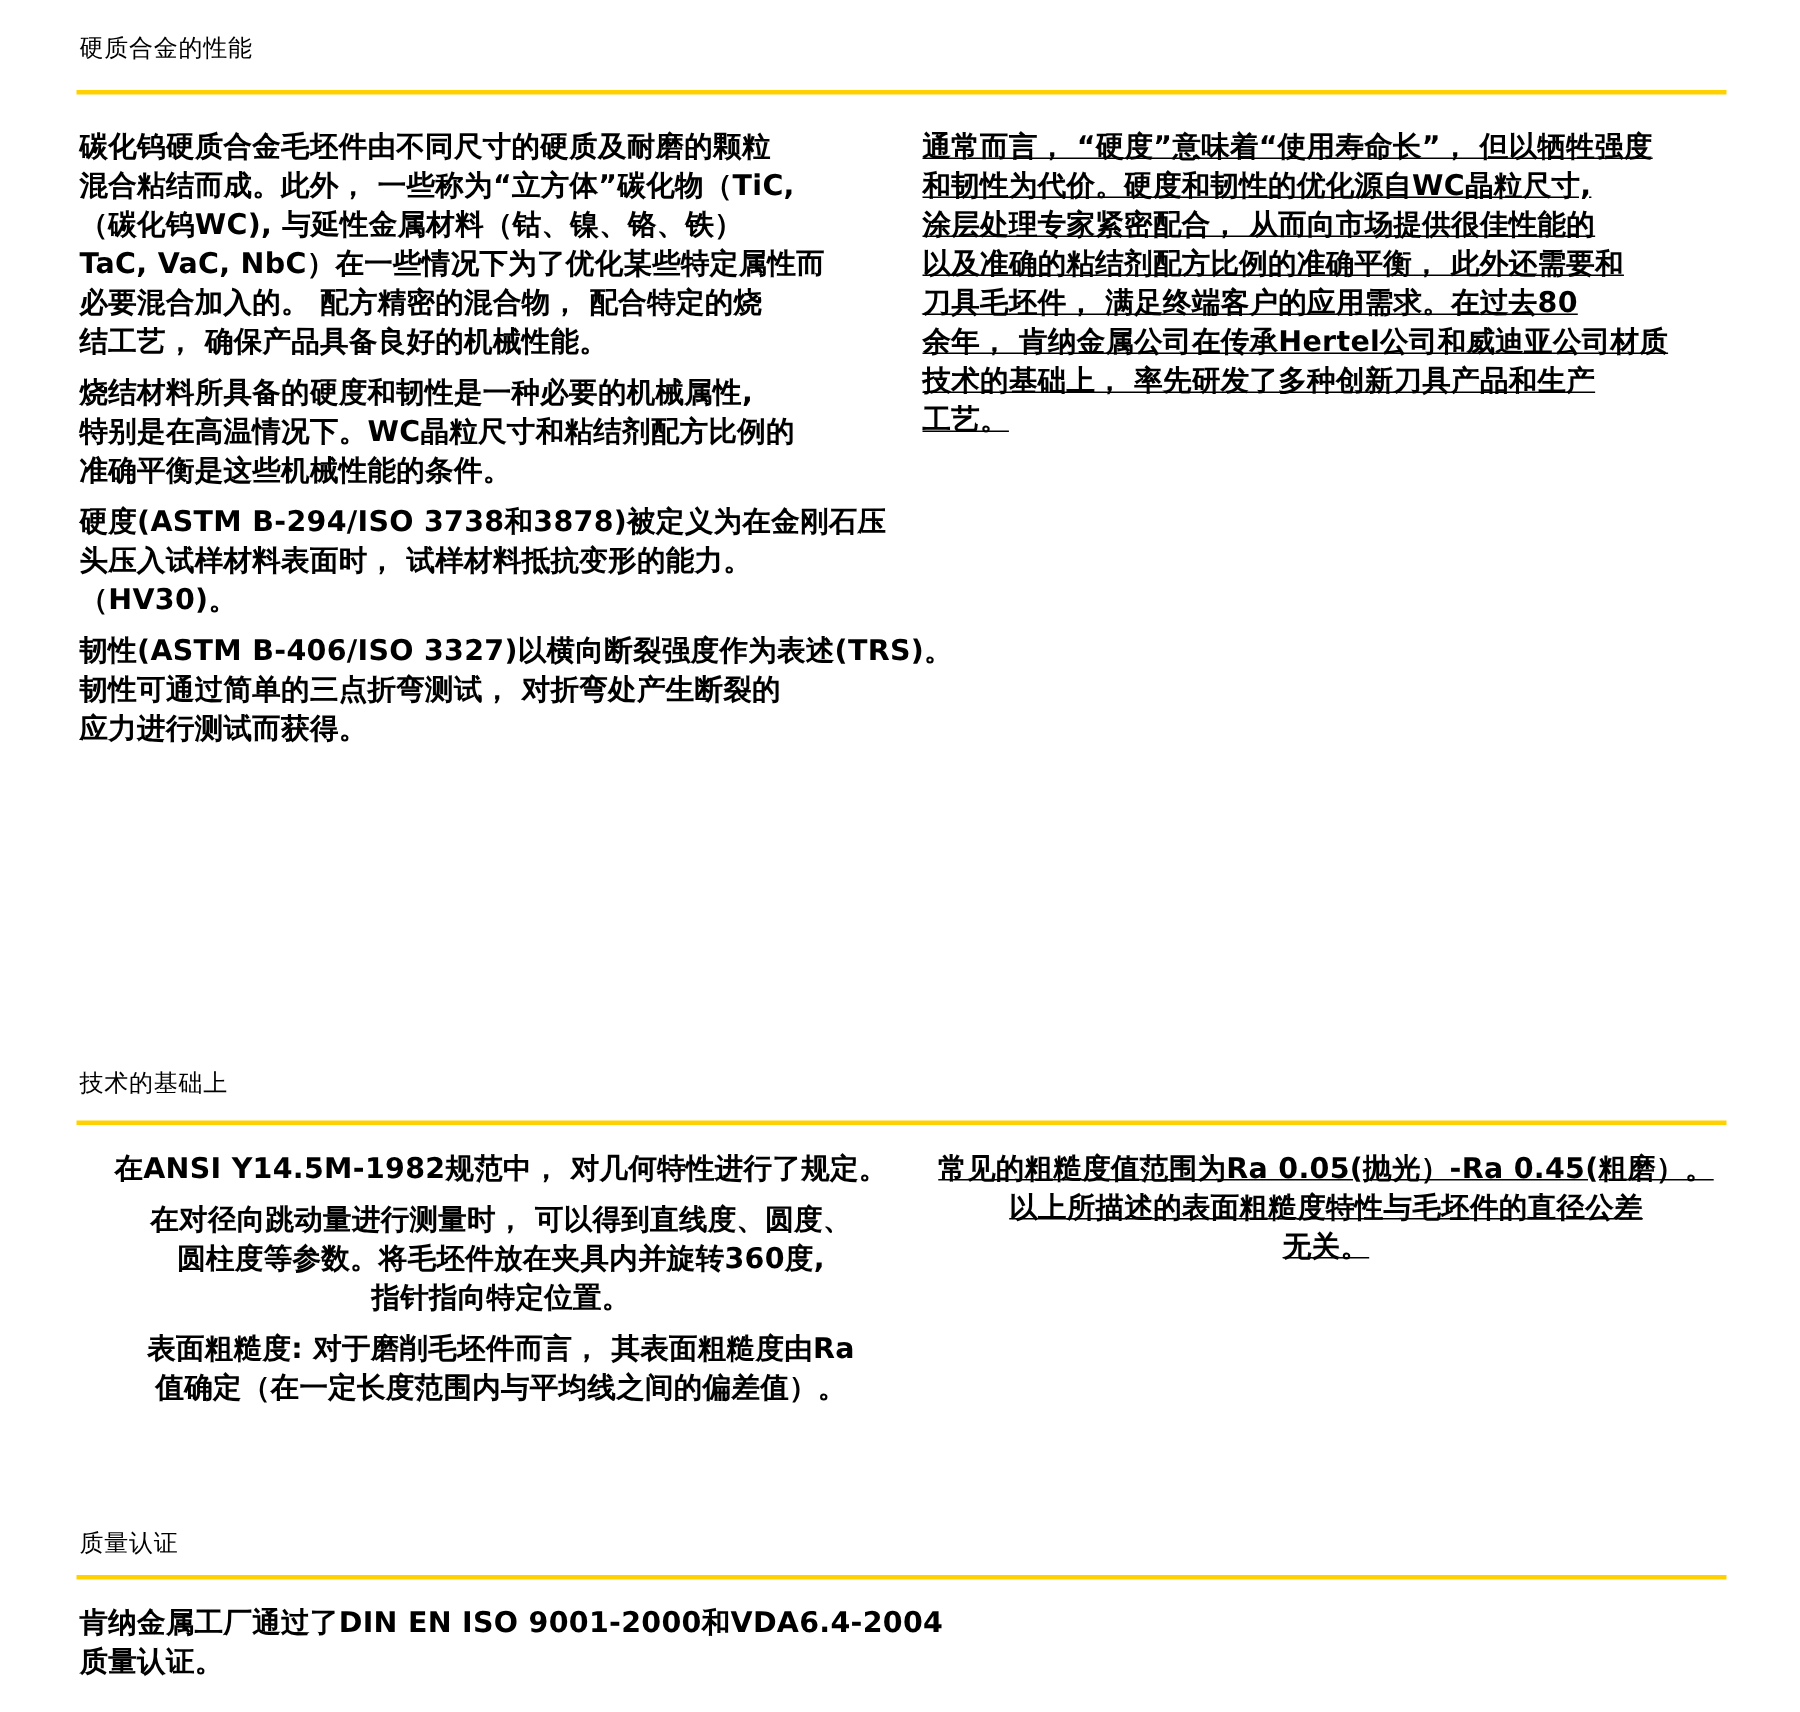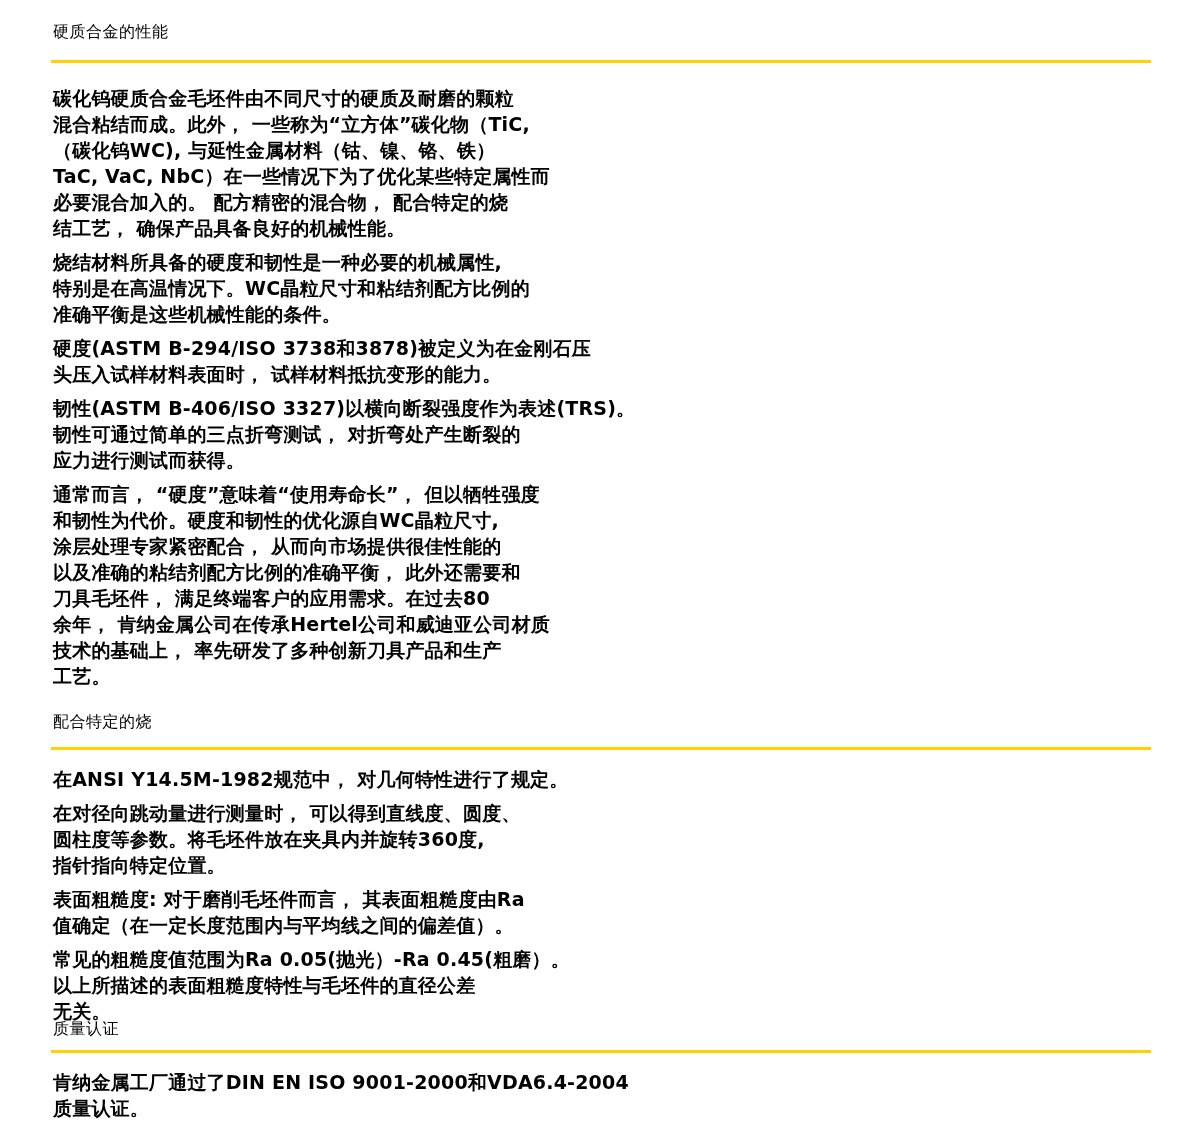--- a/index.html
+++ b/index.html
@@ -29,29 +29,30 @@
       letter-spacing: 0.5px;
     }
     .rule {
       height: 3px;
       background: #ffd100;
       width: 1100px;
       margin: 0;
     }
     .columns {
       display: flex;
-      flex-direction: column;
+      flex-direction: row;
       padding-left: 2px;
     }
     .col {
       width: 562px;
       flex: 0 0 auto;
     }
     .col.right {
       width: 538px;
+      text-decoration: underline;
     }
     .para {
       font-size: 19px;
       line-height: 26px;
       margin: 0 0 8px 0;
       font-weight: bold;
       letter-spacing: 0.2px;
       white-space: normal;
     }
     .para .line {
@@ -59,21 +60,21 @@
       white-space: nowrap;
     }
 
     
     #sec-1 { top: 18px; }
     #sec-1 .rule { margin-top: 14px; }
     #sec-1 .columns { margin-top: 22px; }
 
     #sec-2 { top: 708px; }
     #sec-2 .rule { margin-top: 11px; }
-    #sec-2 .columns { margin-top: 16px; }
+    #sec-2 .columns { margin-top: 16px; text-align: center; }
 
     #sec-3 { top: 1015px; }
     #sec-3 .rule { margin-top: 7px; }
     #sec-3 .columns { margin-top: 16px; }
   </style>
 </head>
 <body>
 
 <div class="section" id="sec-1">
   <h2 class="section-title">硬质合金的性能</h2>
@@ -89,20 +90,21 @@
         <span class="line">结工艺， 确保产品具备良好的机械性能。</span>
       </p>
       <p class="para">
         <span class="line">烧结材料所具备的硬度和韧性是一种必要的机械属性,</span>
         <span class="line">特别是在高温情况下。WC晶粒尺寸和粘结剂配方比例的</span>
         <span class="line">准确平衡是这些机械性能的条件。</span>
       </p>
       <p class="para">
         <span class="line">硬度(ASTM B-294/ISO 3738和3878)被定义为在金刚石压</span>
         <span class="line">头压入试样材料表面时， 试样材料抵抗变形的能力。</span>
+        <span class="line">（HV30)。</span>
       </p>
       <p class="para">
         <span class="line">韧性(ASTM B-406/ISO 3327)以横向断裂强度作为表述(TRS)。</span>
         <span class="line">韧性可通过简单的三点折弯测试， 对折弯处产生断裂的</span>
         <span class="line">应力进行测试而获得。</span>
       </p>
     </div>
     <div class="col right">
       <p class="para">
         <span class="line">通常而言， “硬度”意味着“使用寿命长”， 但以牺牲强度</span>
@@ -112,21 +114,21 @@
         <span class="line">刀具毛坯件， 满足终端客户的应用需求。在过去80</span>
         <span class="line">余年， 肯纳金属公司在传承Hertel公司和威迪亚公司材质</span>
         <span class="line">技术的基础上， 率先研发了多种创新刀具产品和生产</span>
         <span class="line">工艺。</span>
       </p>
     </div>
   </div>
 </div>
 
 <div class="section" id="sec-2">
-  <h2 class="section-title">配合特定的烧</h2>
+  <h2 class="section-title">技术的基础上</h2>
   <div class="rule"></div>
   <div class="columns">
     <div class="col left">
       <p class="para">
         <span class="line">在ANSI Y14.5M-1982规范中， 对几何特性进行了规定。</span>
       </p>
       <p class="para">
         <span class="line">在对径向跳动量进行测量时， 可以得到直线度、圆度、</span>
         <span class="line">圆柱度等参数。将毛坯件放在夹具内并旋转360度,</span>
         <span class="line">指针指向特定位置。</span>

